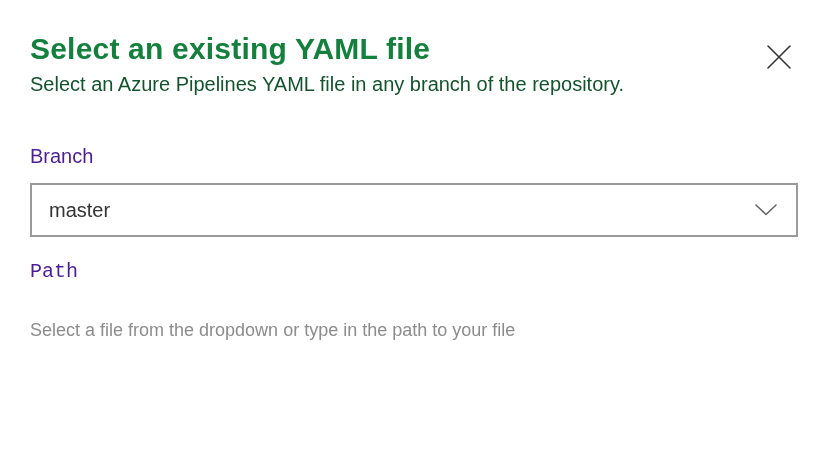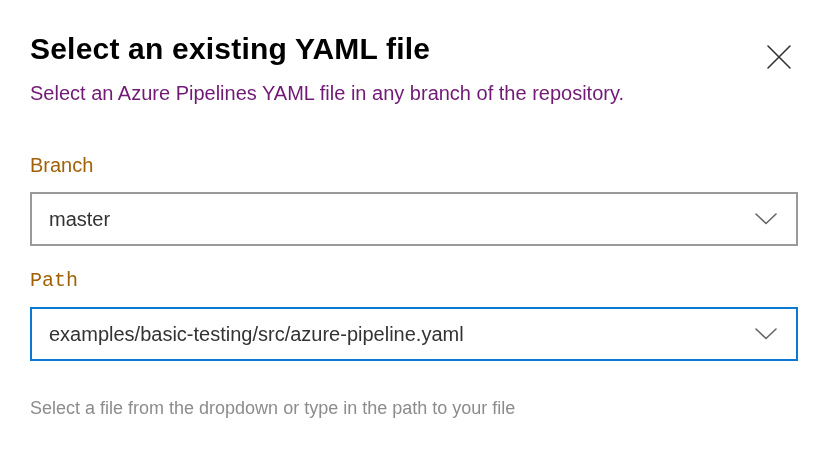--- a/index.html
+++ b/index.html
@@ -12,50 +12,50 @@
   }
   .dialog {
     position: relative;
     width: 820px;
     height: 453px;
     padding: 30px 23px 0 30px;
   }
   .dialog-title {
     font-size: 30px;
     font-weight: 700;
-    color: #000000;
+    color: #15803d;
     letter-spacing: 0.2px;
     line-height: 38px;
   }
   .close-button {
     position: absolute;
     top: 40px;
     right: 24px;
     width: 34px;
     height: 34px;
     background: transparent;
     border: none;
     cursor: pointer;
     display: flex;
     align-items: center;
     justify-content: center;
   }
   .dialog-subtitle {
-    margin-top: 12px;
+    margin-top: 3px;
     max-width: 605px;
     font-size: 20px;
     line-height: 27px;
-    color: #701a75;
+    color: #14532d;
     font-weight: 400;
   }
   .field-label {
     display: block;
     margin-top: 47px;
     font-size: 20px;
-    color: #a16207;
+    color: #4c1d95;
   }
   .field-label.path-label {
     margin-top: 23px;
     font-family: Liberation Mono, monospace;
   }
   .combo {
     position: relative;
     margin-top: 15px;
     width: 768px;
     height: 54px;
@@ -115,24 +115,16 @@
   <div class="combo">
     <input class="combo-input" type="text" value="master" style="">
     <span class="chevron-wrap">
       <svg width="22" height="12" viewBox="0 0 22 12" fill="none">
         <path d="M1 1 L11 10.5 L21 1" stroke="#666666" stroke-width="1.6" stroke-linecap="round" stroke-linejoin="round"></path>
       </svg>
     </span>
   </div>
 
   <label class="field-label path-label">Path</label>
-  <div class="combo focused">
-    <input class="combo-input" type="text" value="examples/basic-testing/src/azure-pipeline.yaml" style="">
-    <span class="chevron-wrap">
-      <svg width="22" height="12" viewBox="0 0 22 12" fill="none">
-        <path d="M1 1 L11 10.5 L21 1" stroke="#666666" stroke-width="1.6" stroke-linecap="round" stroke-linejoin="round"></path>
-      </svg>
-    </span>
-  </div>
 
   <p class="helper-text">Select a file from the dropdown or type in the path to your file</p>
 
 </div>
 
 </body></html>

